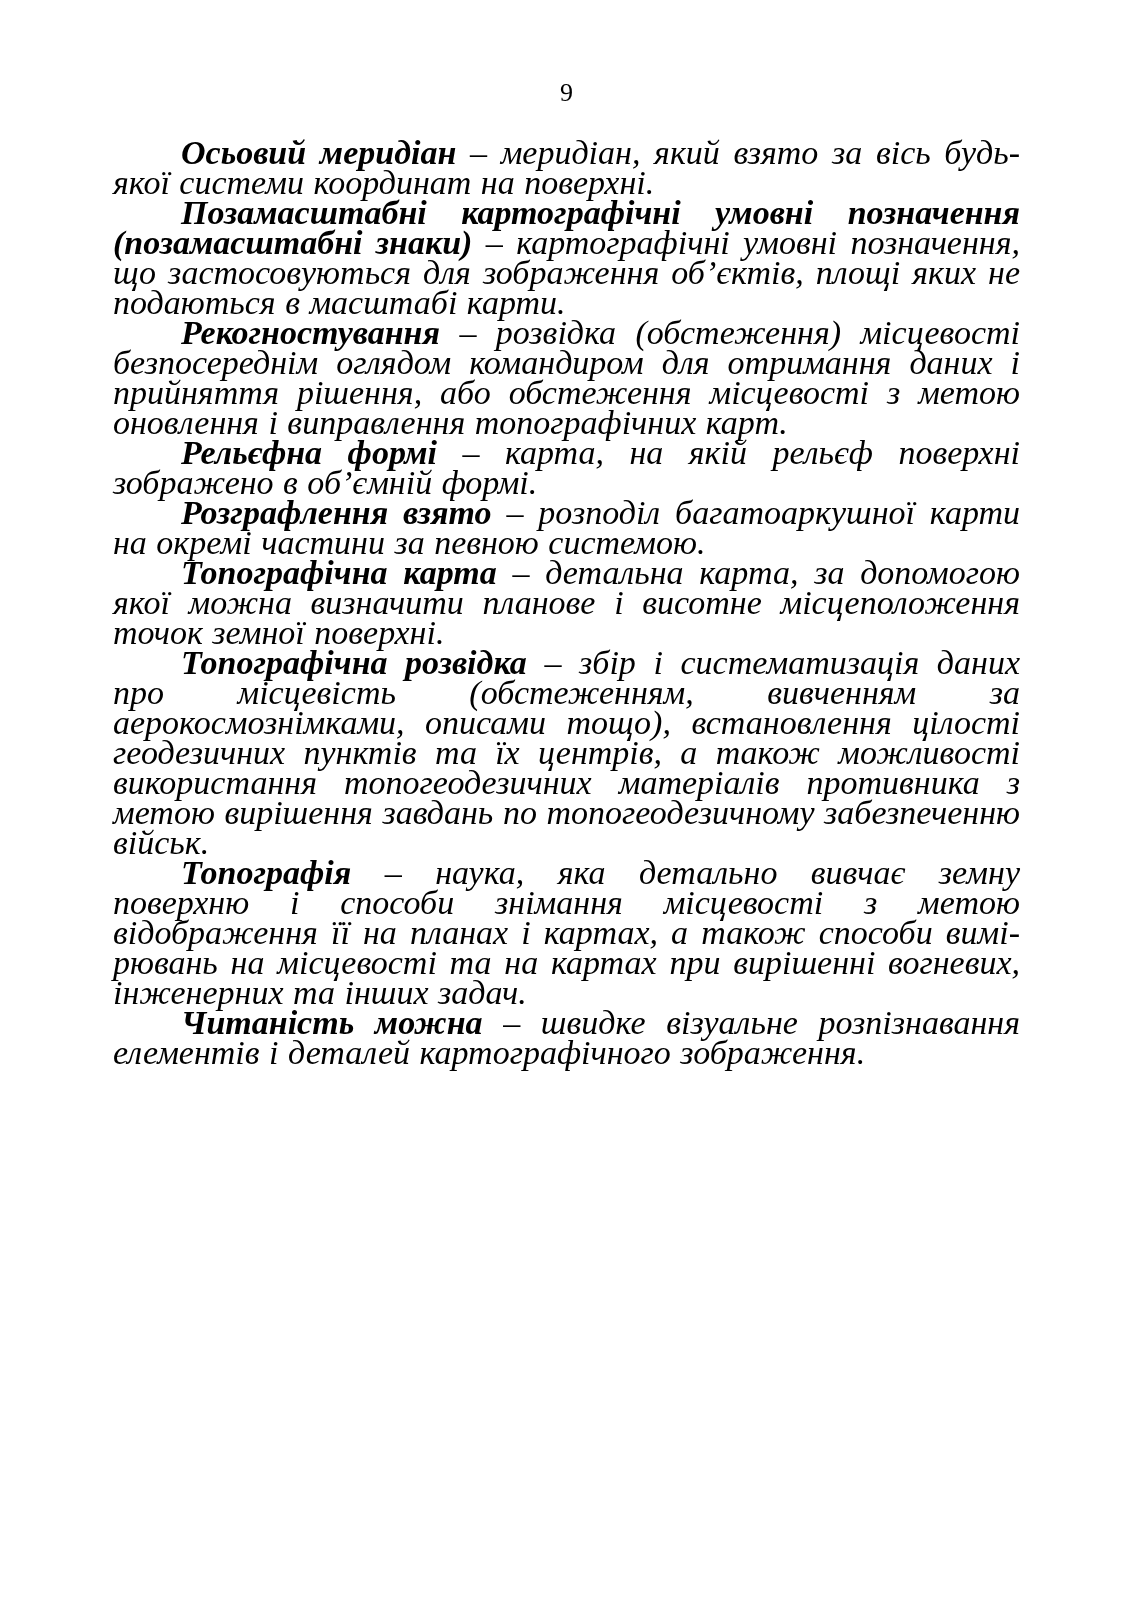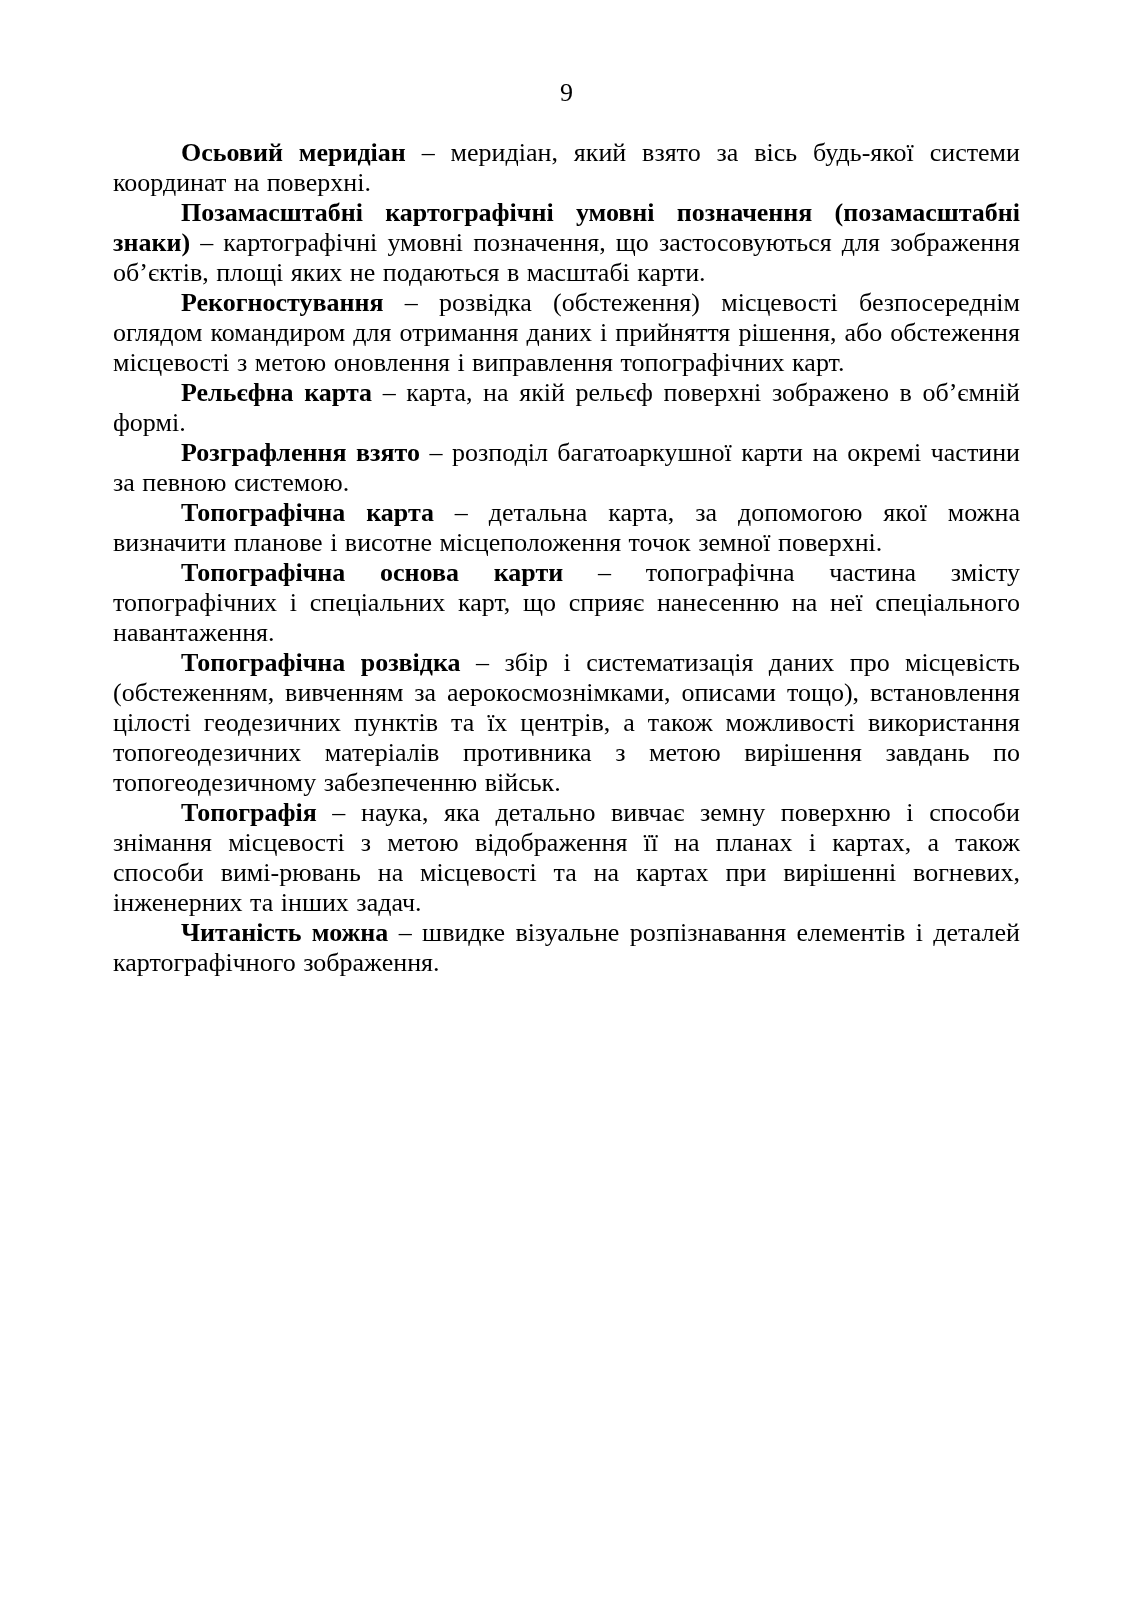--- a/index.html
+++ b/index.html
@@ -23,24 +23,25 @@
     width: 907px;
     text-align: center;
     font-size: 26px;
     line-height: 30px;
   }
   .content {
     position: absolute;
     top: 138px;
     left: 113px;
     width: 907px;
-    font-size: 26px;
+    font-size: 34px;
     line-height: 30px;
     text-align: justify;
     text-justify: inter-word;
+    font-style: italic;
   }
   .entry {
     margin: 0;
     padding: 0;
     text-indent: 68px;
     word-spacing: 1px;
   }
   .entry b {
     font-weight: bold;
   }
@@ -52,27 +53,26 @@
   <div class="page-number">9</div>
 
   <div class="content">
   <p class="entry"><b>Осьовий меридіан</b><span> – меридіан, який взято за вісь будь-якої системи координат на поверхні.</span></p>
 
 
   <p class="entry"><b>Позамасштабні картографічні умовні позначення (позамасштабні знаки)</b><span> – картографічні умовні позначення, що застосовуються для зображення об’єктів, площі яких не подаються в масштабі карти.</span></p>
 
   <p class="entry"><b>Рекогностування</b><span> – розвідка (обстеження) місцевості безпосереднім оглядом командиром для отримання даних і прийняття рішення, або обстеження місцевості з метою оновлення і виправлення топографічних карт.</span></p>
 
-  <p class="entry"><b>Рельєфна карта</b><span> – карта, на якій рельєф поверхні зображено в об’ємній формі.</span></p>
+  <p class="entry"><b>Рельєфна формі</b><span> – карта, на якій рельєф поверхні зображено в об’ємній формі.</span></p>
 
   <p class="entry"><b>Розграфлення взято</b><span> – розподіл багатоаркушної карти на окремі частини за певною системою.</span></p>
 
   <p class="entry"><b>Топографічна карта</b><span> – детальна карта, за допомогою якої можна визначити планове і висотне місцеположення точок земної поверхні.</span></p>
 
-  <p class="entry"><b>Топографічна основа карти</b><span> – топографічна частина змісту топографічних і спеціальних карт, що сприяє нанесенню на неї спеціального навантаження.</span></p>
 
   <p class="entry"><b>Топографічна розвідка</b><span> – збір і систематизація даних про місцевість (обстеженням, вивченням за аерокосмознімками, описами тощо), встановлення цілості геодезичних пунктів та їх центрів, а також можливості використання топогеодезичних матеріалів противника з метою вирішення завдань по топогеодезичному забезпеченню військ.</span></p>
 
   <p class="entry"><b>Топографія</b><span> – наука, яка детально вивчає земну поверхню і способи знімання місцевості з метою відображення її на планах і картах, а також способи вимі-рювань на місцевості та на картах при вирішенні вогневих, інженерних та інших задач.</span></p>
 
   <p class="entry"><b>Читаність можна</b><span> – швидке візуальне розпізнавання елементів і деталей картографічного зображення.</span></p>
 </div>
 </div>
 
 </body></html>

